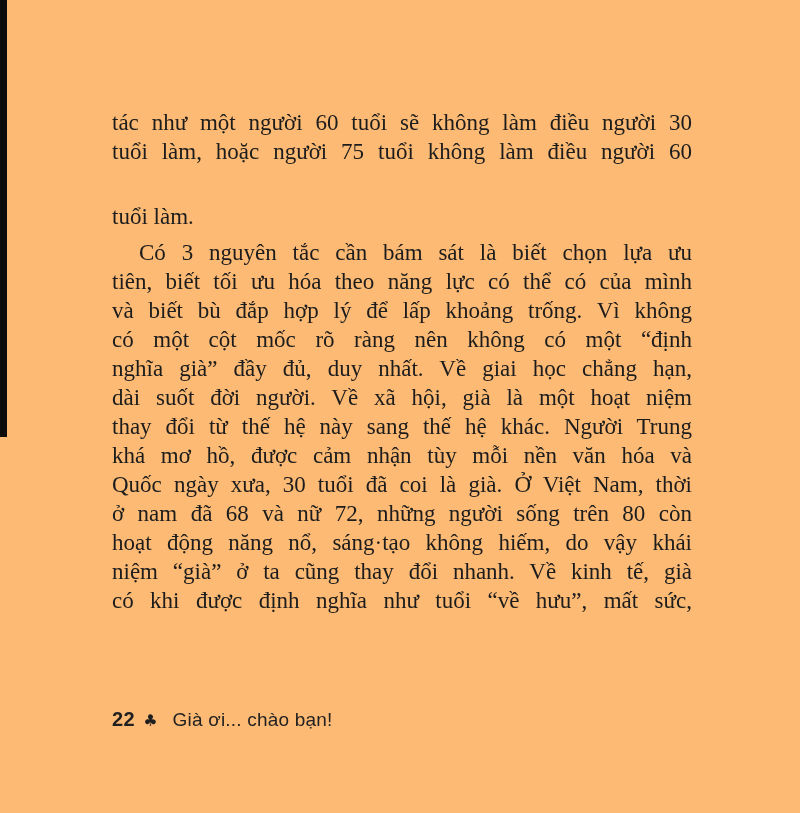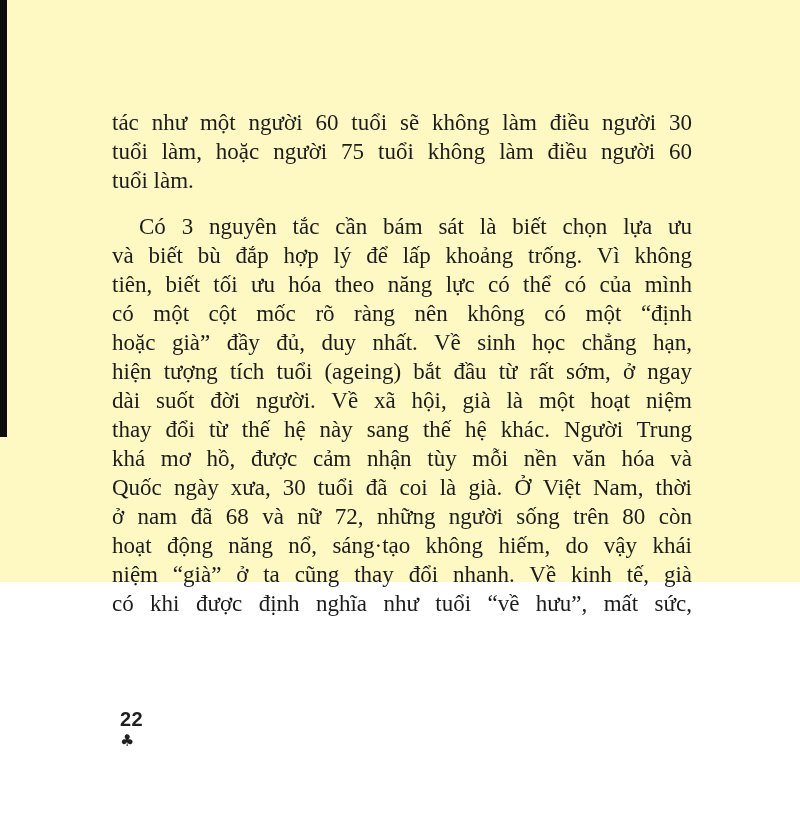--- a/index.html
+++ b/index.html
@@ -4,60 +4,60 @@
 <style>
   html, body { margin: 0; padding: 0; }
   body {
     width: 800px; height: 813px;
     background: #ffffff;
     font-family: "Liberation Serif", "DejaVu Serif", serif;
     overflow: hidden;
   }
   .page {
     position: relative;
-    width: 800px; height: 582px;
-    background: #fef9c3;
+    width: 800px; height: 813px;
+    background: #fdba74;
   }
   
   .scan-bar {
     position: absolute;
     left: 0; top: 0;
     width: 7px; height: 437px;
     background: #0c0c0c;
   }
   .body-text {
     position: absolute;
     left: 112px; top: 108px;
     width: 580px;
     font-size: 23px;
     line-height: 29px;
     color: #1c1c1c;
   }
   .para { margin: 0; }
-  .para + .para { margin-top: 17px; }
+  .para + .para { margin-top: 7px; }
   .line {
     text-align: justify;
     text-align-last: justify;
     text-justify: inter-word;
     overflow: hidden;
     white-space: nowrap;
   }
   .line.rag {
     text-align: left;
     text-align-last: left;
+    margin-top: 36px;
   }
   .line.indent { padding-left: 27px; }
   .page-footer {
     position: absolute;
     left: 112px; top: 708px;
     display: flex;
     align-items: baseline;
     color: #1f1f1f;
     font-family: "Liberation Sans", "DejaVu Sans", sans-serif;
-    flex-direction: column;
   }
   .page-num {
     font-weight: 700;
     font-size: 20px;
     letter-spacing: 0.5px;
   }
   .club-glyph {
     font-family: "DejaVu Sans", sans-serif;
     font-size: 16px;
     margin: 0 15px 0 8px;
@@ -77,34 +77,34 @@
   <div class="scan-bar"></div>
 
   <main class="body-text">
       <div class="para">
         <div class="line">tác như một người 60 tuổi sẽ không làm điều người 30</div>
         <div class="line">tuổi làm, hoặc người 75 tuổi không làm điều người 60</div>
         <div class="line rag">tuổi làm.</div>
       </div>
       <div class="para">
         <div class="line indent">Có 3 nguyên tắc cần bám sát là biết chọn lựa ưu</div>
+        <div class="line">tiên, biết tối ưu hóa theo năng lực có thể có của mình</div>
         <div class="line">và biết bù đắp hợp lý để lấp khoảng trống. Vì không</div>
-        <div class="line">tiên, biết tối ưu hóa theo năng lực có thể có của mình</div>
         <div class="line">có một cột mốc rõ ràng nên không có một “định</div>
-        <div class="line">hoặc già” đầy đủ, duy nhất. Về sinh học chẳng hạn,</div>
-        <div class="line">hiện tượng tích tuổi (ageing) bắt đầu từ rất sớm, ở ngay</div>
+        <div class="line">nghĩa già” đầy đủ, duy nhất. Về giai học chẳng hạn,</div>
         <div class="line">dài suốt đời người. Về xã hội, già là một hoạt niệm</div>
         <div class="line">thay đổi từ thế hệ này sang thế hệ khác. Người Trung</div>
         <div class="line">khá mơ hồ, được cảm nhận tùy mỗi nền văn hóa và</div>
         <div class="line">Quốc ngày xưa, 30 tuổi đã coi là già. Ở Việt Nam, thời</div>
         <div class="line">ở nam đã 68 và nữ 72, những người sống trên 80 còn</div>
         <div class="line">hoạt động năng nổ, sáng·tạo không hiếm, do vậy khái</div>
         <div class="line">niệm “già” ở ta cũng thay đổi nhanh. Về kinh tế, già</div>
         <div class="line">có khi được định nghĩa như tuổi “về hưu”, mất sức,</div>
       </div>
     </main>
 
   <footer class="page-footer">
     <span class="page-num">22</span>
     <span class="club-glyph">♣</span>
+    <span class="book-title">Già ơi... chào bạn!</span>
   </footer>
 
 </div>
 
 </body></html>

